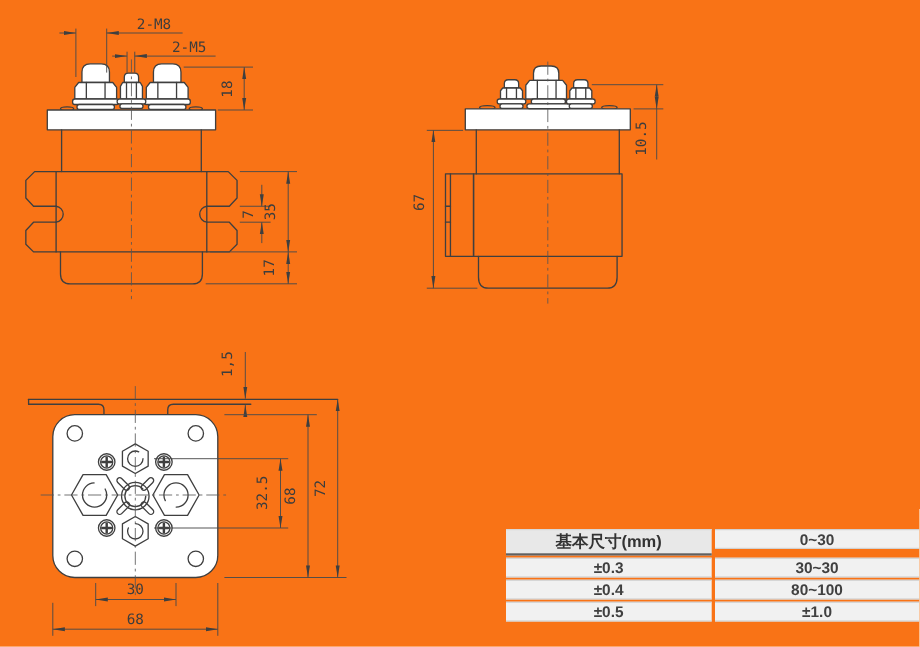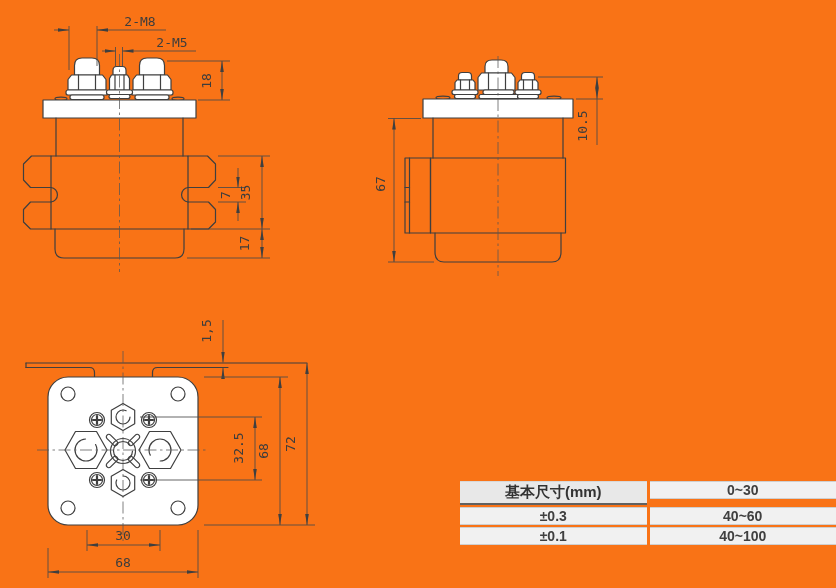--- a/index.html
+++ b/index.html
@@ -288,20 +288,22 @@
     </g>
   </g>
 </svg>
 
 <div class="tol-table">
   <div class="tcell th">基本尺寸(mm)</div>
 
   <div class="tcell td">0~30</div>
   <div class="tcell td">±0.3</div>
 
-  <div class="tcell td">40~60</div>
-  <div class="tcell td">±0.1</div>
-
-  <div class="tcell td">40~100</div>
-
+  <div class="tcell td">30~30</div>
+  <div class="tcell td">±0.4</div>
+
+  <div class="tcell td">80~100</div>
+  <div class="tcell td">±0.5</div>
+
+  <div class="tcell td">±1.0</div>
 </div>
 
 </div>
 
 </body></html>

